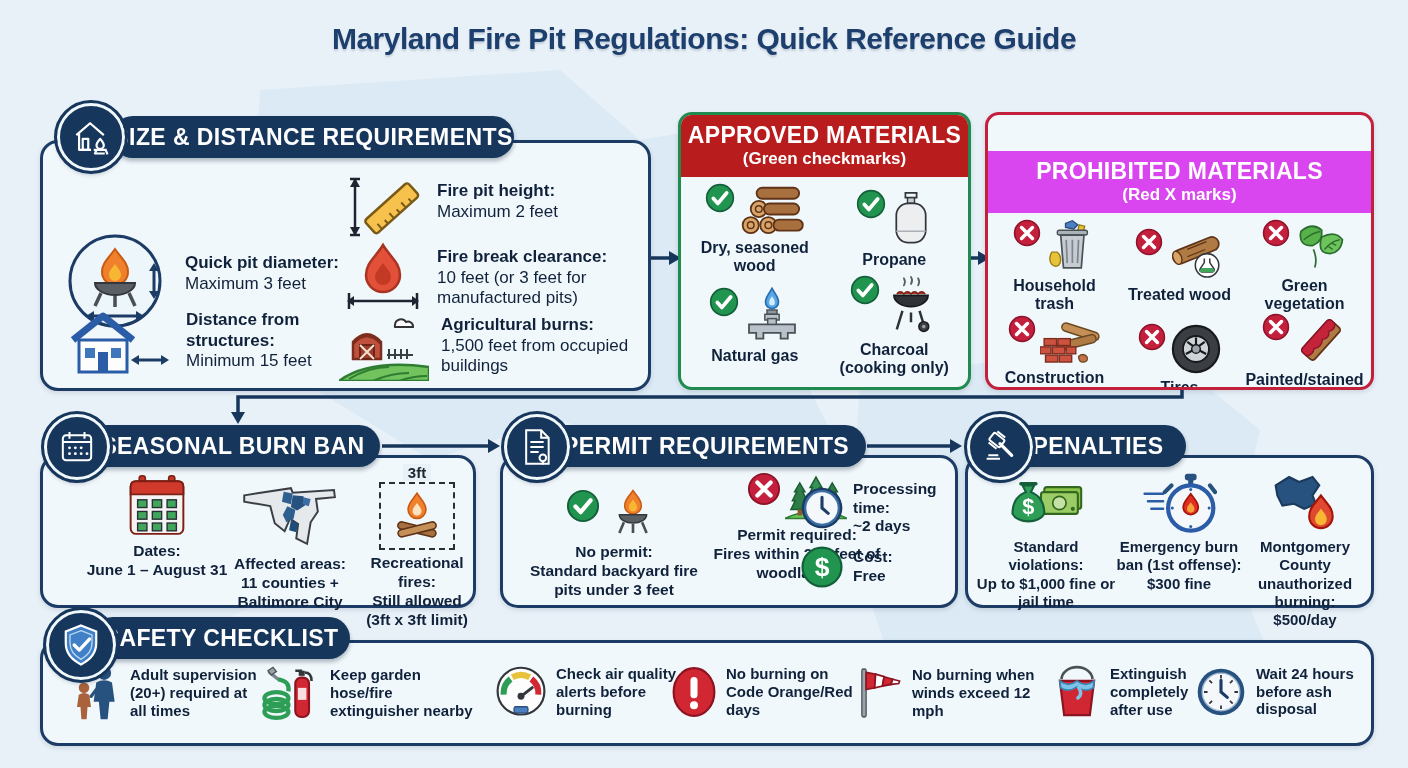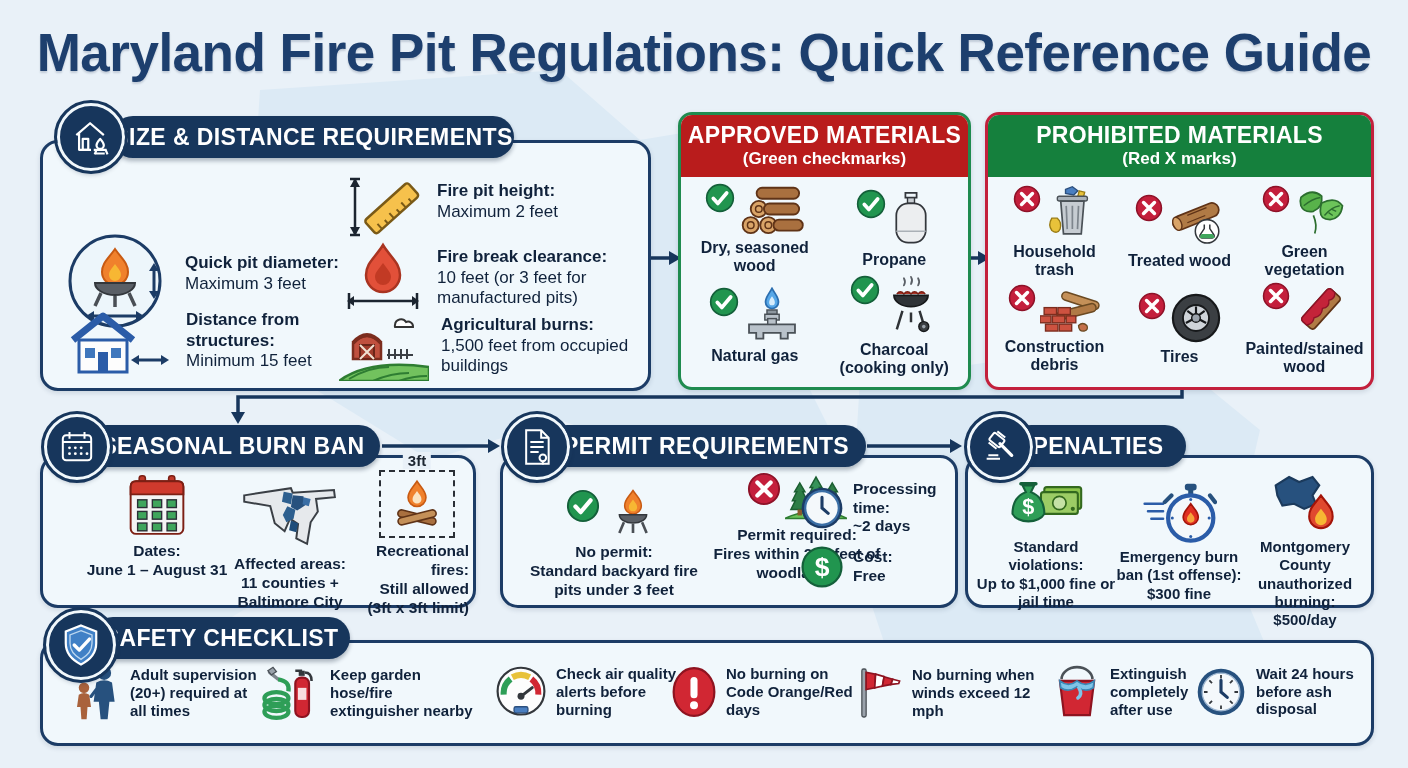--- a/index.html
+++ b/index.html
@@ -1,21 +1,21 @@
 <!DOCTYPE html>
 <html><head>
 <meta charset="utf-8">
 <style>
   html,body{margin:0;padding:0;background:#fff;}
   .canvas{position:relative;width:1408px;height:768px;background:#e9f1f8;overflow:hidden;
     font-family:"Liberation Sans",sans-serif;color:#10223b;}
   svg{display:block;}
   .wm{position:absolute;inset:0;z-index:0;}
   .title{position:absolute;top:22px;left:0;width:100%;margin:0;text-align:center;
-    font-size:53px;font-weight:800;letter-spacing:-.5px;color:#1d3f6e;z-index:3;
+    font-size:30px;font-weight:800;letter-spacing:-.5px;color:#1d3f6e;z-index:3;
     text-shadow:0 2px 2px rgba(20,40,70,.18);}
   .connectors{position:absolute;inset:0;z-index:1;pointer-events:none;}
   .panel{position:absolute;background:#f1f8fc;border:3px solid #1c3c66;border-radius:18px;
     box-shadow:0 2px 5px rgba(20,40,70,.14);z-index:2;}
   .pill{position:absolute;background:#17365c;color:#fff;font-weight:800;border-radius:24px;
     display:flex;align-items:center;justify-content:center;letter-spacing:.4px;z-index:4;
     box-shadow:0 3px 4px rgba(10,25,50,.3);}
   .badge-circle{position:absolute;background:#17365c;border-radius:50%;
     border:3px solid #f1f8fc;outline:3px solid #17365c;display:flex;align-items:center;
     justify-content:center;z-index:5;box-shadow:0 3px 5px rgba(10,25,50,.3);}
@@ -276,21 +276,21 @@
                 <circle cx="56" cy="72" r="2.5" fill="#9aa2ab"></circle>
               </svg>
             </span>
         </div>
         <div class="m-label">Charcoal (cooking only)</div>
       </div>
     </div>
   </section>
 
   <section class="panel mat-panel" style="left:985px;top:112px;width:383px;height:272px;border-color:#c3203c;">
-    <div class="mat-head" style="background:#15803d;">
+    <div class="mat-head" style="background:#d946ef;margin-top:36px;">
       <div class="h1">PROHIBITED MATERIALS</div>
       <div class="h2">(Red X marks)</div>
     </div>
     <div class="mat-grid" style="grid-template-columns:1fr 1fr 1fr;">
       <div class="m-cell">
         <div class="m-icons">
           <span>
               <svg width="28" height="28" viewBox="0 0 36 36">
                 <circle cx="18" cy="18" r="16" fill="#c41f3c" stroke="#8e1228" stroke-width="2"></circle>
                 <path d="M11 11 L25 25 M25 11 L11 25" stroke="#fff" stroke-width="4.5" stroke-linecap="round"></path>
@@ -461,21 +461,21 @@
           <path d="M52 28 l9 4 l-2 10 l-8 4 l-4 -8z" fill="#2d5f8f"></path>
           <path d="M56 44 l8 3 l-2 10 l-8 -2z" fill="#1f4d7a"></path>
           <path d="M70 18 l8 2 l-2 8 l-7 -2z" fill="#3a6ea5"></path>
         </svg>
       </span>
       <div class="f-text">
         <div>Affected areas:</div>
         <div>11 counties + Baltimore City</div>
       </div>
     </div>
-    <div class="f-col" style="left:322px;top:12px;width:104px;text-align:right;">
+    <div class="f-col" style="left:322px;top:24px;width:104px;">
       <div class="dash-box">
         <span class="dash-tag">3ft</span>
         <svg width="52" height="52" viewBox="0 0 64 64">
           <path d="M32 4 c6 9 11 12 11 20 a11 11 0 0 1 -22 0 c0 -8 5 -11 11 -20z" fill="#f0812c" stroke="#c85a12" stroke-width="2"></path>
           <path d="M32 16 c3 4.5 5.5 6.5 5.5 10 a5.5 5.5 0 0 1 -11 0 c0 -3.5 2.5 -5.5 5.5 -10z" fill="#fbe3c0"></path>
           <g transform="rotate(14 32 48)">
               <rect x="8" y="44" width="48" height="9" rx="4.5" fill="#a9703f" stroke="#5f3317" stroke-width="2"></rect>
             </g>
           <g transform="rotate(-14 32 48)">
               <rect x="8" y="44" width="48" height="9" rx="4.5" fill="#c49058" stroke="#5f3317" stroke-width="2"></rect>
@@ -609,21 +609,21 @@
           <path d="M22 16 l14 0 l-4 8 q16 6 16 26 a20 13 0 0 1 -38 0 q0 -20 16 -26z" fill="#2e9e57" stroke="#14603a" stroke-width="2.5"></path>
           <path d="M20 14 h18" stroke="#14603a" stroke-width="4" stroke-linecap="round"></path>
           <text x="29" y="50" text-anchor="middle" font-size="26" font-weight="bold" fill="#fff" font-family="inherit">$</text>
         </svg>
       </span>
       <div class="f-text" style="font-size:15px;">
         <div>Standard violations:</div>
         <div>Up to $1,000 fine or jail time</div>
       </div>
     </div>
-    <div class="f-col" style="left:146px;top:24px;width:130px;">
+    <div class="f-col" style="left:146px;top:14px;width:130px;">
       <span>
         <svg width="76" height="62" viewBox="0 0 90 74">
           <path d="M4 26 h22 M8 35 h18 M12 44 h14" stroke="#2b5ca8" stroke-width="3" stroke-linecap="round"></path>
           <rect x="52" y="2" width="14" height="8" rx="3" fill="#27517e"></rect>
           <rect x="56" y="9" width="6" height="7" fill="#27517e"></rect>
           <path d="M36 16 l-8 8 M82 16 l6 8" stroke="#27517e" stroke-width="5" stroke-linecap="round"></path>
           <circle cx="59" cy="43" r="27" fill="#f4f8fb" stroke="#2b5ca8" stroke-width="5"></circle>
           <g fill="#2b5ca8">
               <circle cx="59" cy="21" r="1.8"></circle>
               <circle cx="59" cy="65" r="1.8"></circle>

